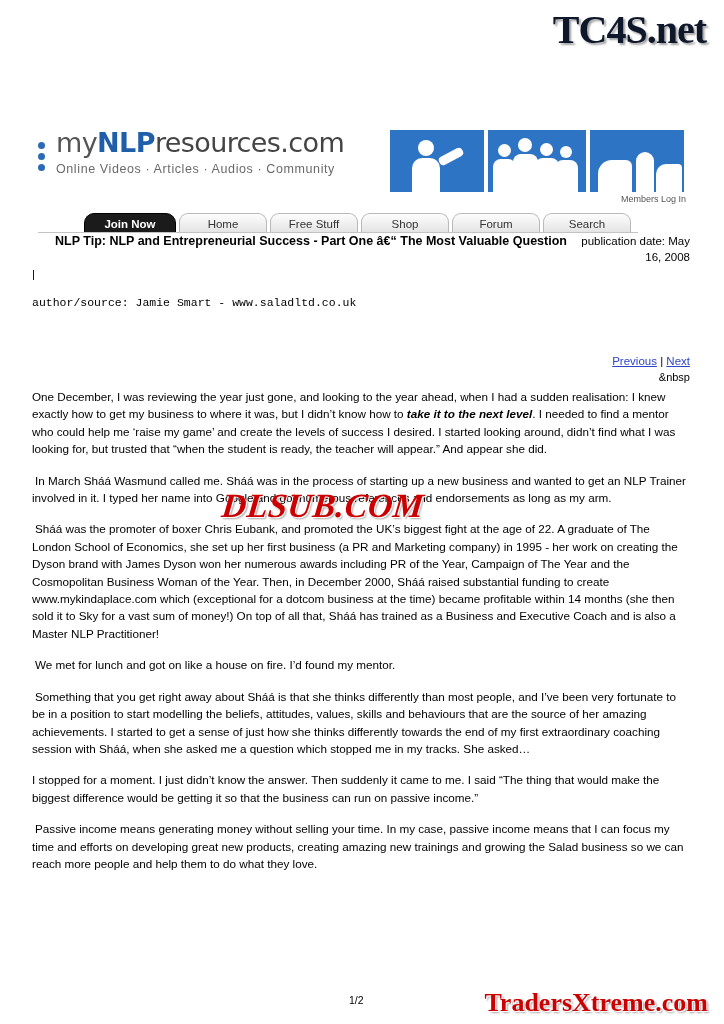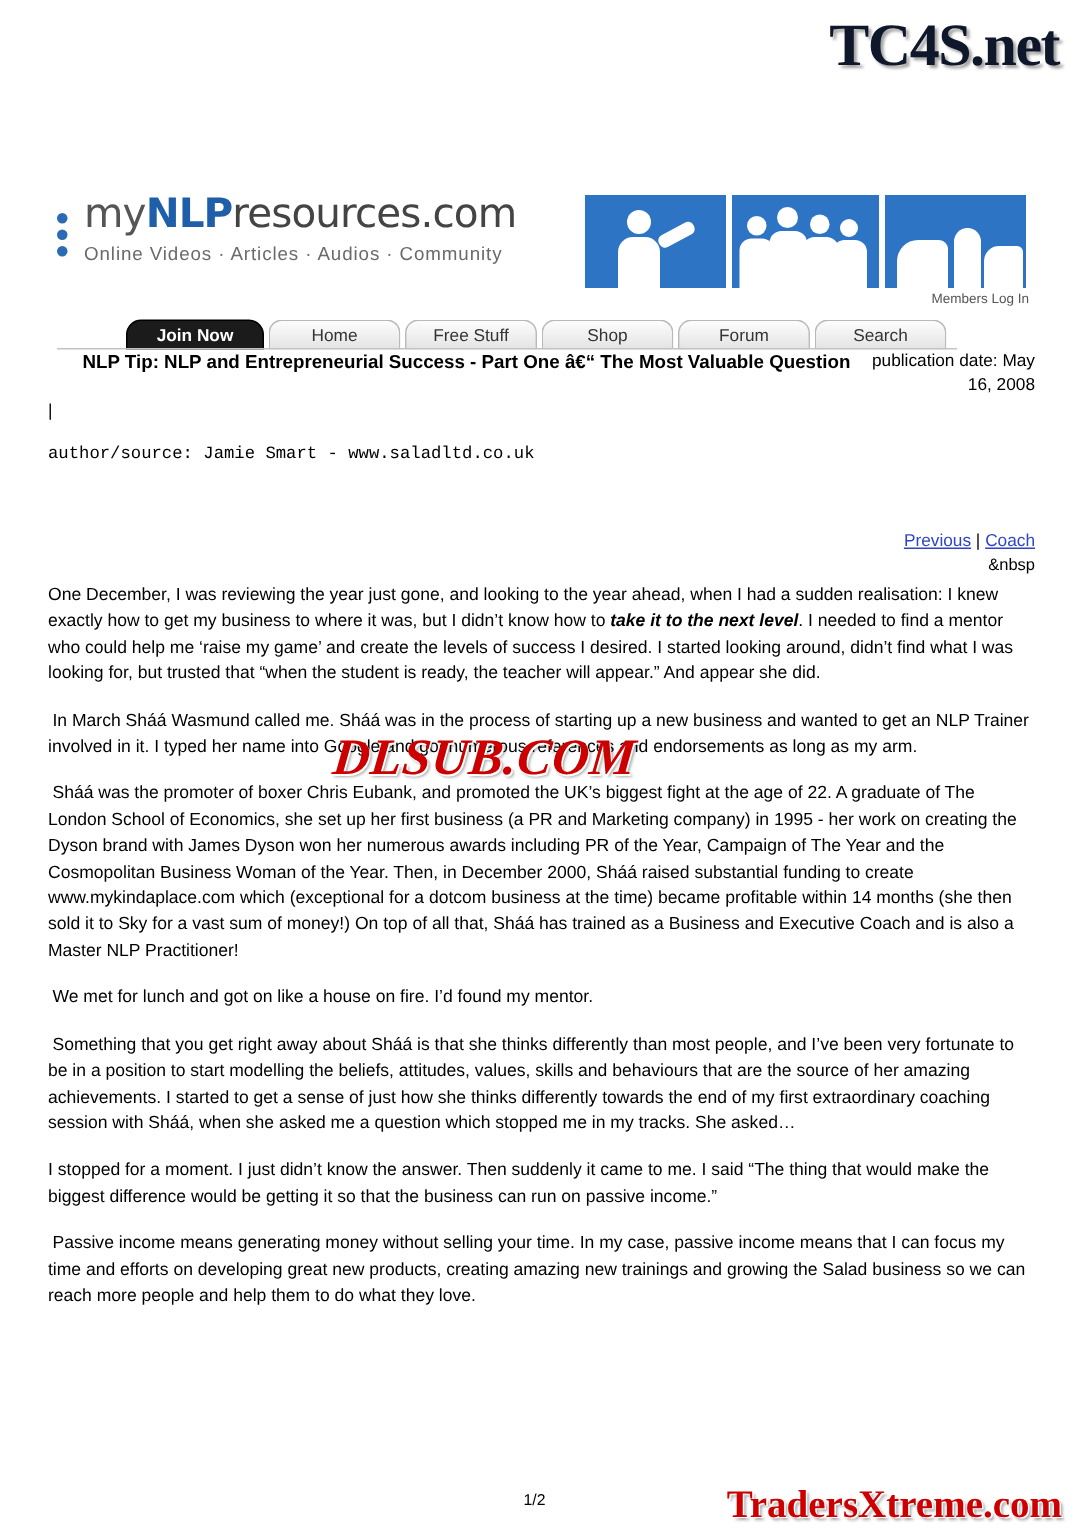--- a/index.html
+++ b/index.html
@@ -338,21 +338,21 @@
   <div class="tab">Search</div>
 </div>
 <div class="nav-underline"></div>
 
 <div class="article-title">NLP Tip: NLP and Entrepreneurial Success - Part One â€“ The Most Valuable Question</div>
 <div class="pub-label">publication date:  May 16, 2008</div>
 <div class="pipe-line">|</div>
 <div class="author-line">author/source: Jamie Smart - www.saladltd.co.uk</div>
 
 <div class="pager">
-  <a>Previous</a><span class="sep"> | </span><a>Coach</a>
+  <a>Previous</a><span class="sep"> | </span><a>Next</a>
 </div>
 <div class="nbsp-line">&amp;nbsp</div>
 
 <div class="body-text">
   <p>One December, I was reviewing the year just gone, and looking to the year ahead, when I had a sudden realisation: I knew exactly how to get my business to where it was, but I didn’t know how to <b><i>take it to the next level</i></b>. I needed to find a mentor who could help me ‘raise my game’ and create the levels of success I desired. I started looking around, didn’t find what I was looking for, but trusted that “when the student is ready, the teacher will appear.” And appear she did.</p>
   <p class="indent"> In March Sháá Wasmund called me. Sháá was in the process of starting up a new business and wanted to get an NLP Trainer involved in it. I typed her name into Google and got numerous references and endorsements as long as my arm.</p>
   <p class="indent"> Sháá was the promoter of boxer Chris Eubank, and promoted the UK’s biggest fight at the age of 22. A graduate of The London School of Economics, she set up her first business (a PR and Marketing company) in 1995 - her work on creating the Dyson brand with James Dyson won her numerous awards including PR of the Year, Campaign of The Year and the Cosmopolitan Business Woman of the Year. Then, in December 2000, Sháá raised substantial funding to create www.mykindaplace.com which (exceptional for a dotcom business at the time) became profitable within 14 months (she then sold it to Sky for a vast sum of money!) On top of all that, Sháá has trained as a Business and Executive Coach and is also a Master NLP Practitioner!</p>
   <p class="indent"> We met for lunch and got on like a house on fire. I’d found my mentor.</p>
   <p class="indent"> Something that you get right away about Sháá is that she thinks differently than most people, and I’ve been very fortunate to be in a position to start modelling the beliefs, attitudes, values, skills and behaviours that are the source of her amazing achievements. I started to get a sense of just how she thinks differently towards the end of my first extraordinary coaching session with Sháá, when she asked me a question which stopped me in my tracks. She asked…</p>
   <div class="quote">

